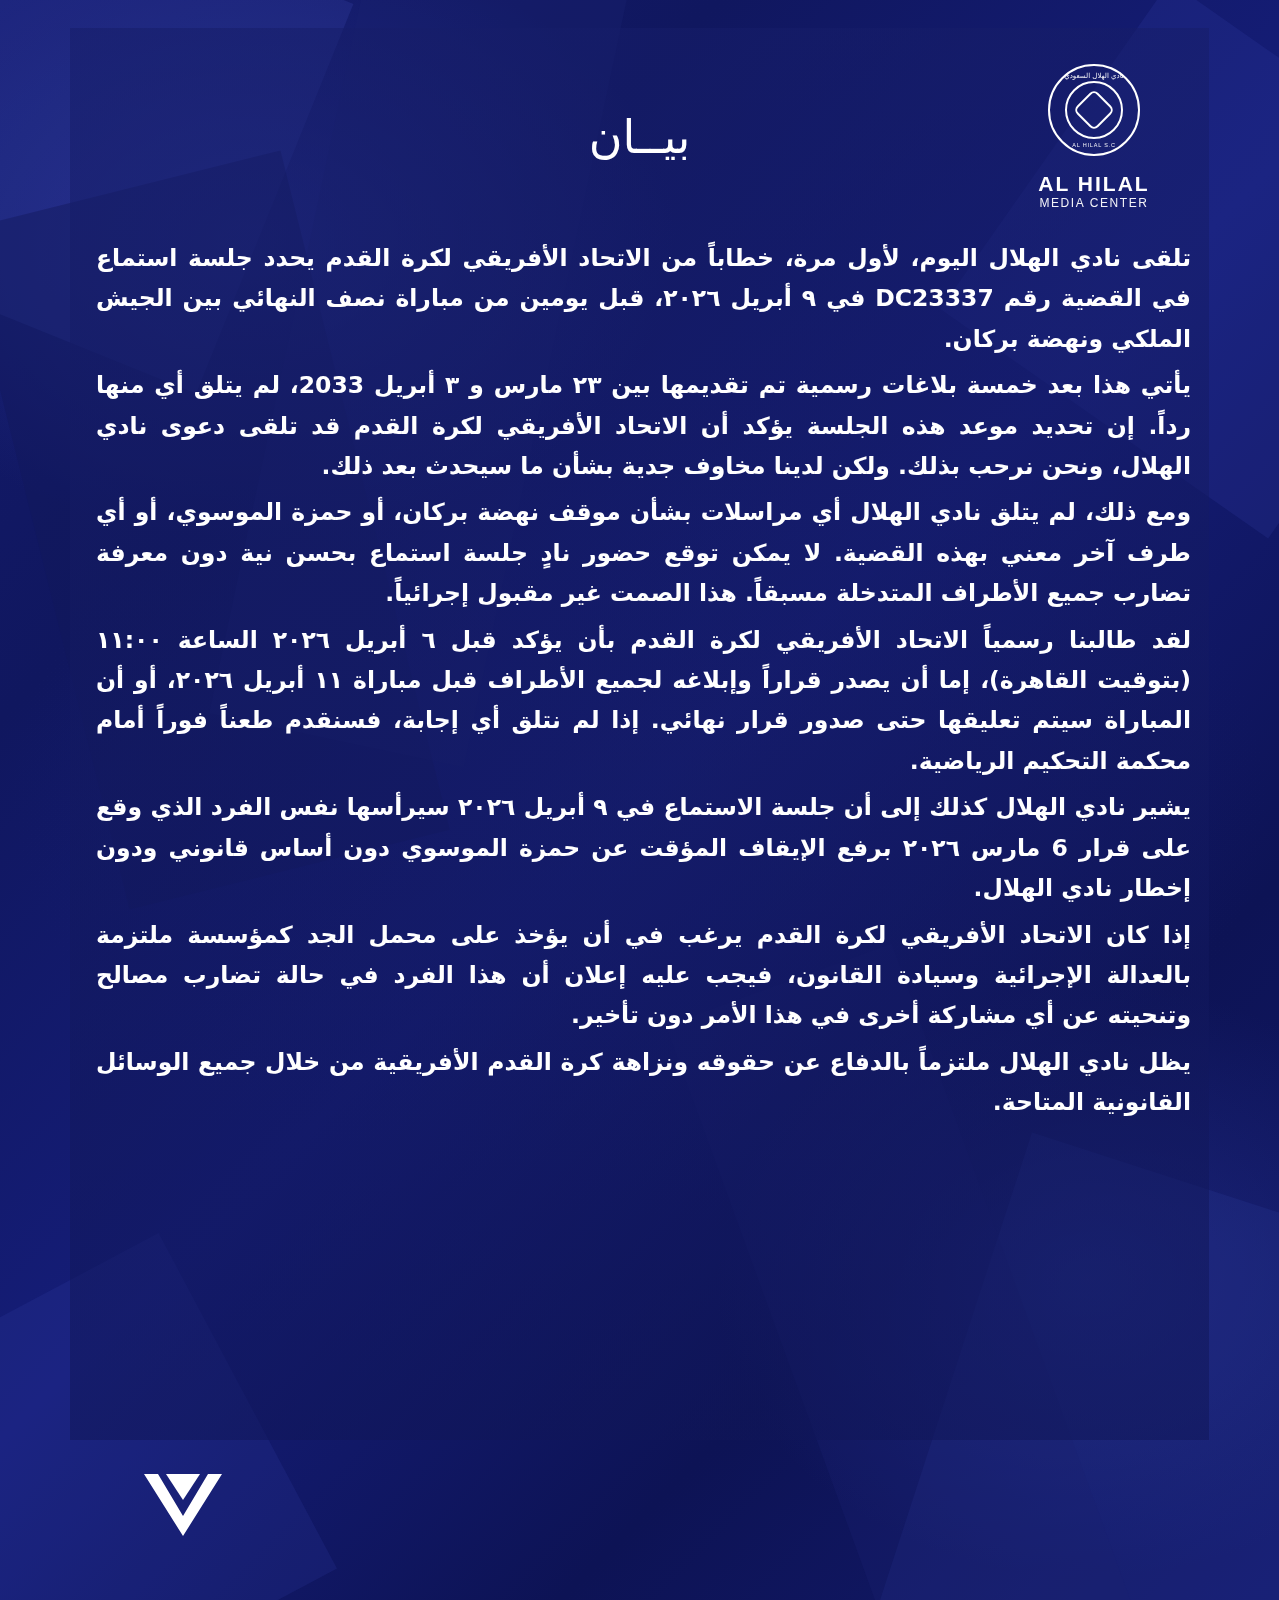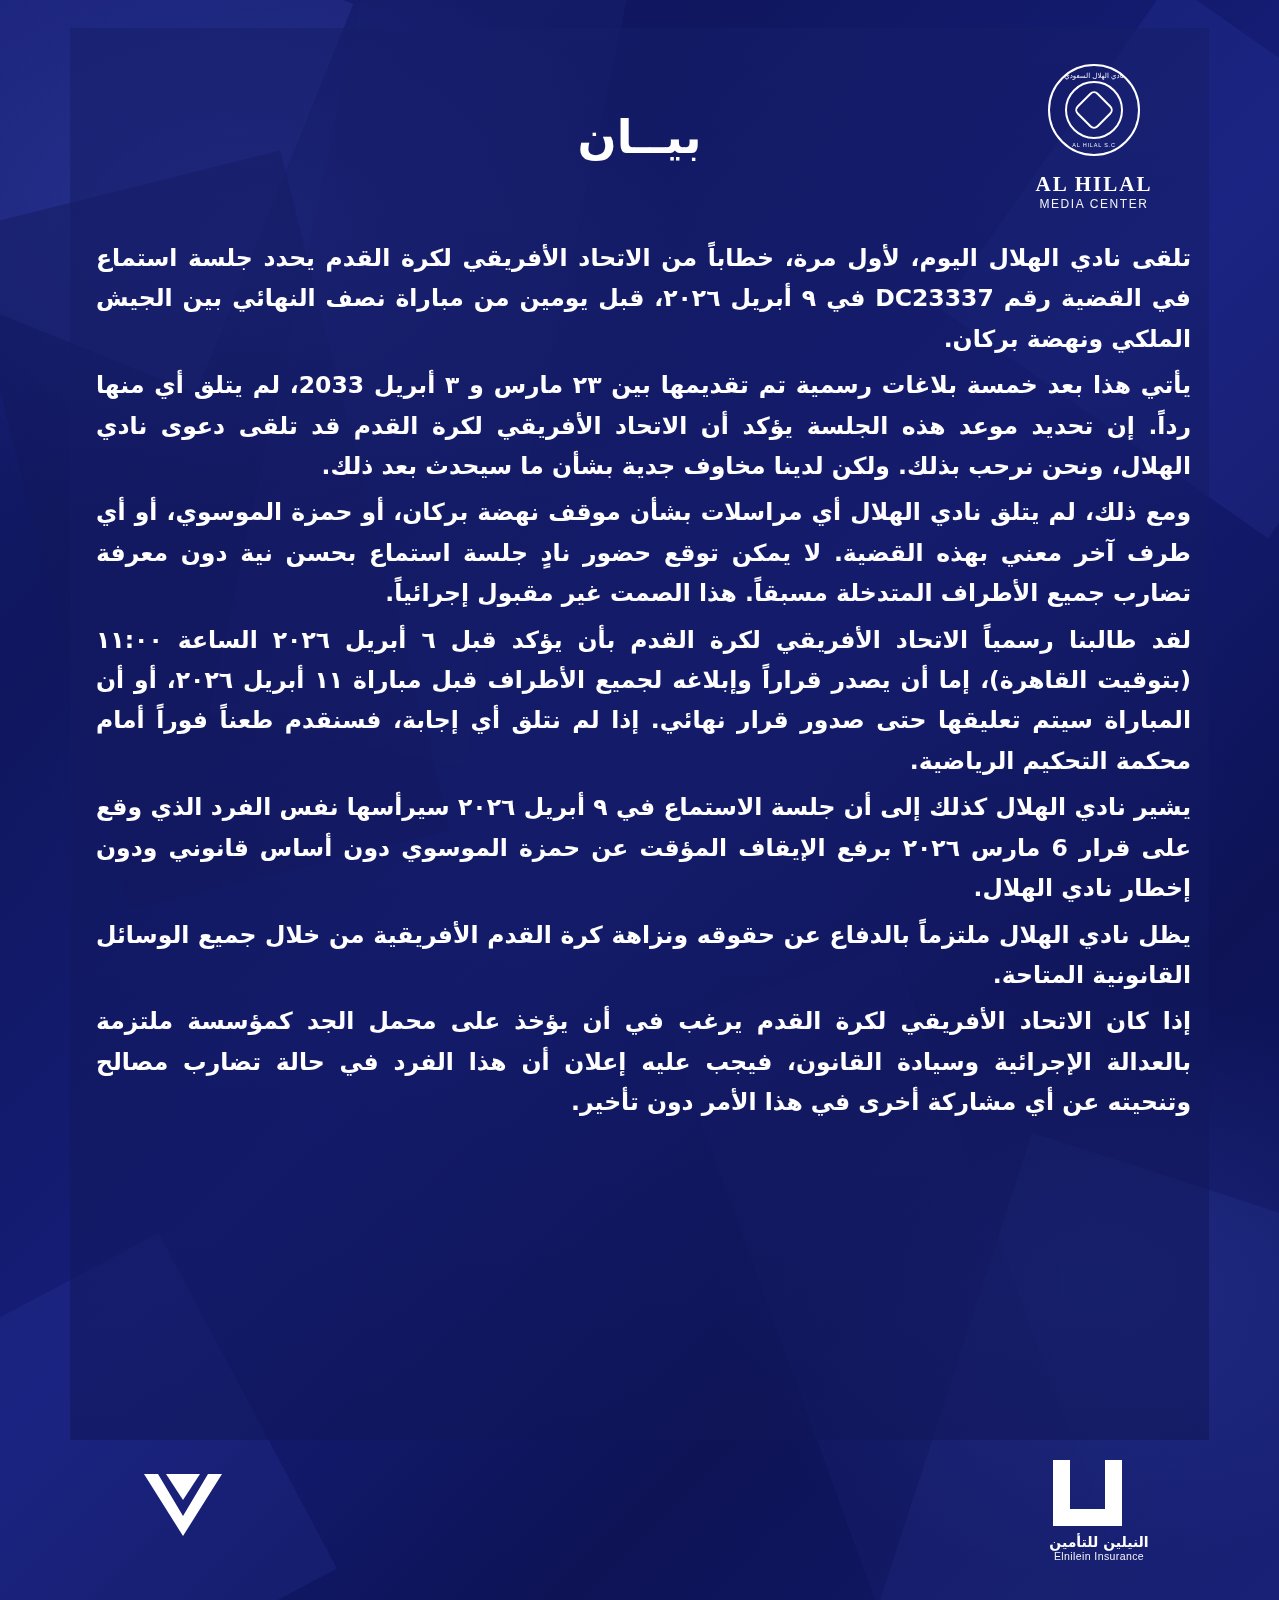--- a/index.html
+++ b/index.html
@@ -132,37 +132,37 @@
     letter-spacing: .8px;
     color: #fff;
     opacity: .95;
     font-family: "Liberation Sans", sans-serif;
   }
   .logo-name {
     margin-top: 8px;
     font-size: 21px;
     font-weight: bold;
     letter-spacing: 2px;
-    font-family: Liberation Serif, serif;
+    font-family: Liberation Sans, sans-serif;
   }
   .logo-sub {
     font-size: 12px;
     letter-spacing: 1.6px;
     font-family: "Liberation Sans", sans-serif;
     opacity: .95;
   }
   .doc-title {
     position: absolute;
     top: 110px;
     left: 0;
     right: 0;
     text-align: center;
     color: #ffffff;
     font-size: 46px;
-    font-weight: bold;
+    font-weight: normal;
     letter-spacing: 6px;
   }
 
   
   .statement {
     position: absolute;
     top: 238px;
     right: 88px;
     left: 88px;
     color: #ffffff;
@@ -275,34 +275,25 @@
 </div>
 
 <div class="doc-title">بيــان</div>
 
 <div class="statement">
   <p>تلقى نادي الهلال اليوم، لأول مرة، خطاباً من الاتحاد الأفريقي لكرة القدم يحدد جلسة استماع في القضية رقم DC23337 في ٩ أبريل ٢٠٢٦، قبل يومين من مباراة نصف النهائي بين الجيش الملكي ونهضة بركان.</p>
   <p>يأتي هذا بعد خمسة بلاغات رسمية تم تقديمها بين ٢٣ مارس و ٣ أبريل 2033، لم يتلق أي منها رداً. إن تحديد موعد هذه الجلسة يؤكد أن الاتحاد الأفريقي لكرة القدم قد تلقى دعوى نادي الهلال، ونحن نرحب بذلك. ولكن لدينا مخاوف جدية بشأن ما سيحدث بعد ذلك.</p>
   <p>ومع ذلك، لم يتلق نادي الهلال أي مراسلات بشأن موقف نهضة بركان، أو حمزة الموسوي، أو أي طرف آخر معني بهذه القضية. لا يمكن توقع حضور نادٍ جلسة استماع بحسن نية دون معرفة تضارب جميع الأطراف المتدخلة مسبقاً. هذا الصمت غير مقبول إجرائياً.</p>
   <p>لقد طالبنا رسمياً الاتحاد الأفريقي لكرة القدم بأن يؤكد قبل ٦ أبريل ٢٠٢٦ الساعة ١١:٠٠ (بتوقيت القاهرة)، إما أن يصدر قراراً وإبلاغه لجميع الأطراف قبل مباراة ١١ أبريل ٢٠٢٦، أو أن المباراة سيتم تعليقها حتى صدور قرار نهائي. إذا لم نتلق أي إجابة، فسنقدم طعناً فوراً أمام محكمة التحكيم الرياضية.</p>
   <p>يشير نادي الهلال كذلك إلى أن جلسة الاستماع في ٩ أبريل ٢٠٢٦ سيرأسها نفس الفرد الذي وقع على قرار 6 مارس ٢٠٢٦ برفع الإيقاف المؤقت عن حمزة الموسوي دون أساس قانوني ودون إخطار نادي الهلال.</p>
+  <p>إذا كان الاتحاد الأفريقي لكرة القدم يرغب في أن يؤخذ على محمل الجد كمؤسسة ملتزمة بالعدالة الإجرائية وسيادة القانون، فيجب عليه إعلان أن هذا الفرد في حالة تضارب مصالح وتنحيته عن أي مشاركة أخرى في هذا الأمر دون تأخير.</p>
   <p>يظل نادي الهلال ملتزماً بالدفاع عن حقوقه ونزاهة كرة القدم الأفريقية من خلال جميع الوسائل القانونية المتاحة.</p>
-  <p>إذا كان الاتحاد الأفريقي لكرة القدم يرغب في أن يؤخذ على محمل الجد كمؤسسة ملتزمة بالعدالة الإجرائية وسيادة القانون، فيجب عليه إعلان أن هذا الفرد في حالة تضارب مصالح وتنحيته عن أي مشاركة أخرى في هذا الأمر دون تأخير.</p>
 </div>
 
 <div class="footer">
-  <div class="sponsor">
-    <div class="sponsor-mark">
-      <div class="bar-l"></div>
-      <div class="bar-b"></div>
-      <div class="bar-v"></div>
-    </div>
-    <div class="sponsor-ar">النيلين للتأمين</div>
-    <div class="sponsor-en">Elnilein Insurance</div>
-  </div>
 
   <div class="brand-v">
     <svg width="86" height="70" viewBox="0 0 86 70" aria-hidden="true">
       <path d="M4 4 L43 66 L82 4 L68 4 L43 46 L18 4 Z" fill="#ffffff"></path>
       <path d="M26 4 L43 30 L60 4 Z" fill="#ffffff"></path>
     </svg>
   </div>
 </div>
 
 </body></html>

